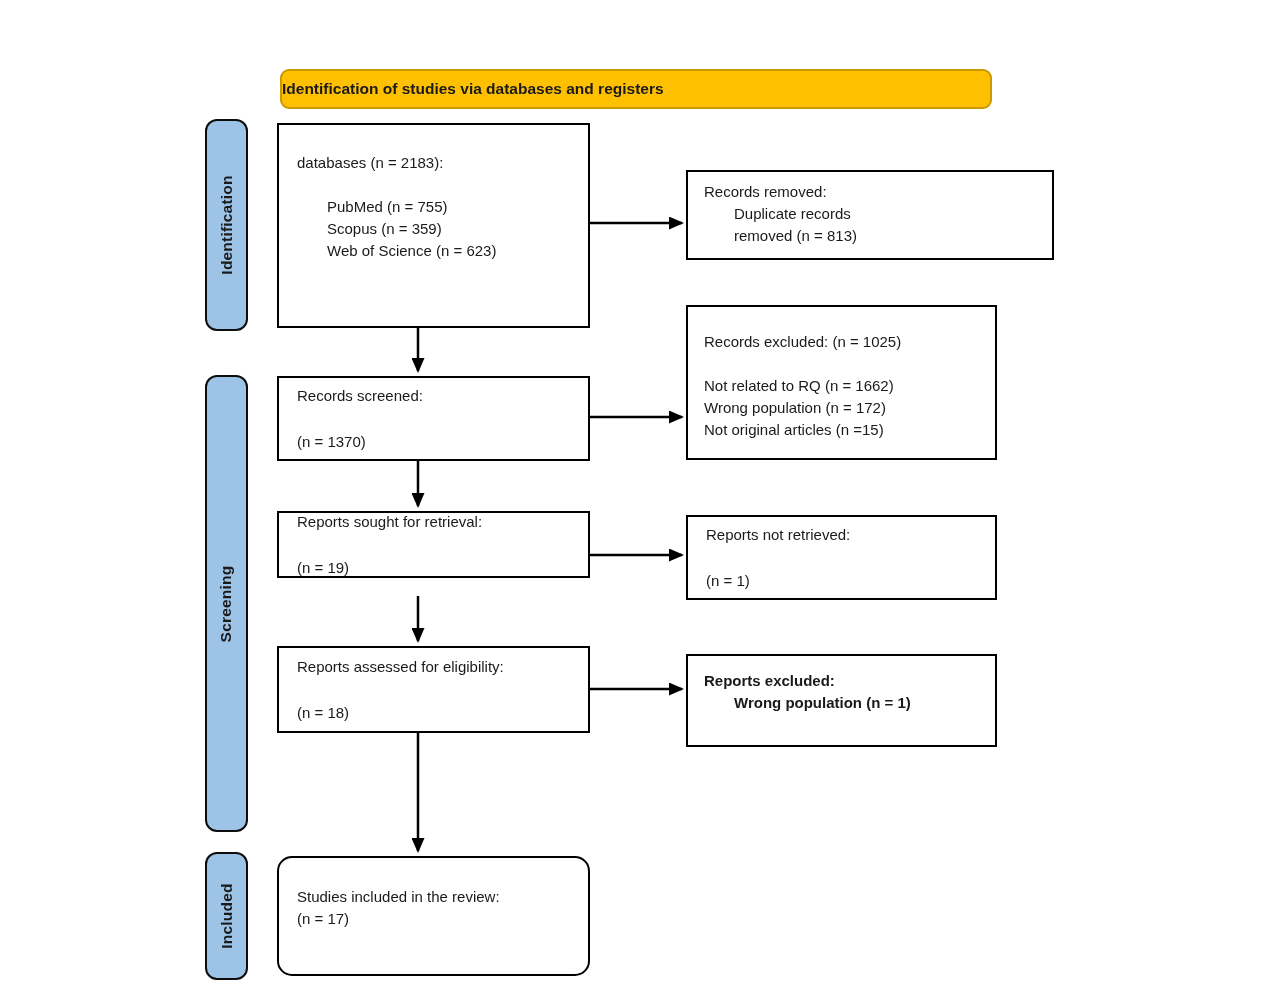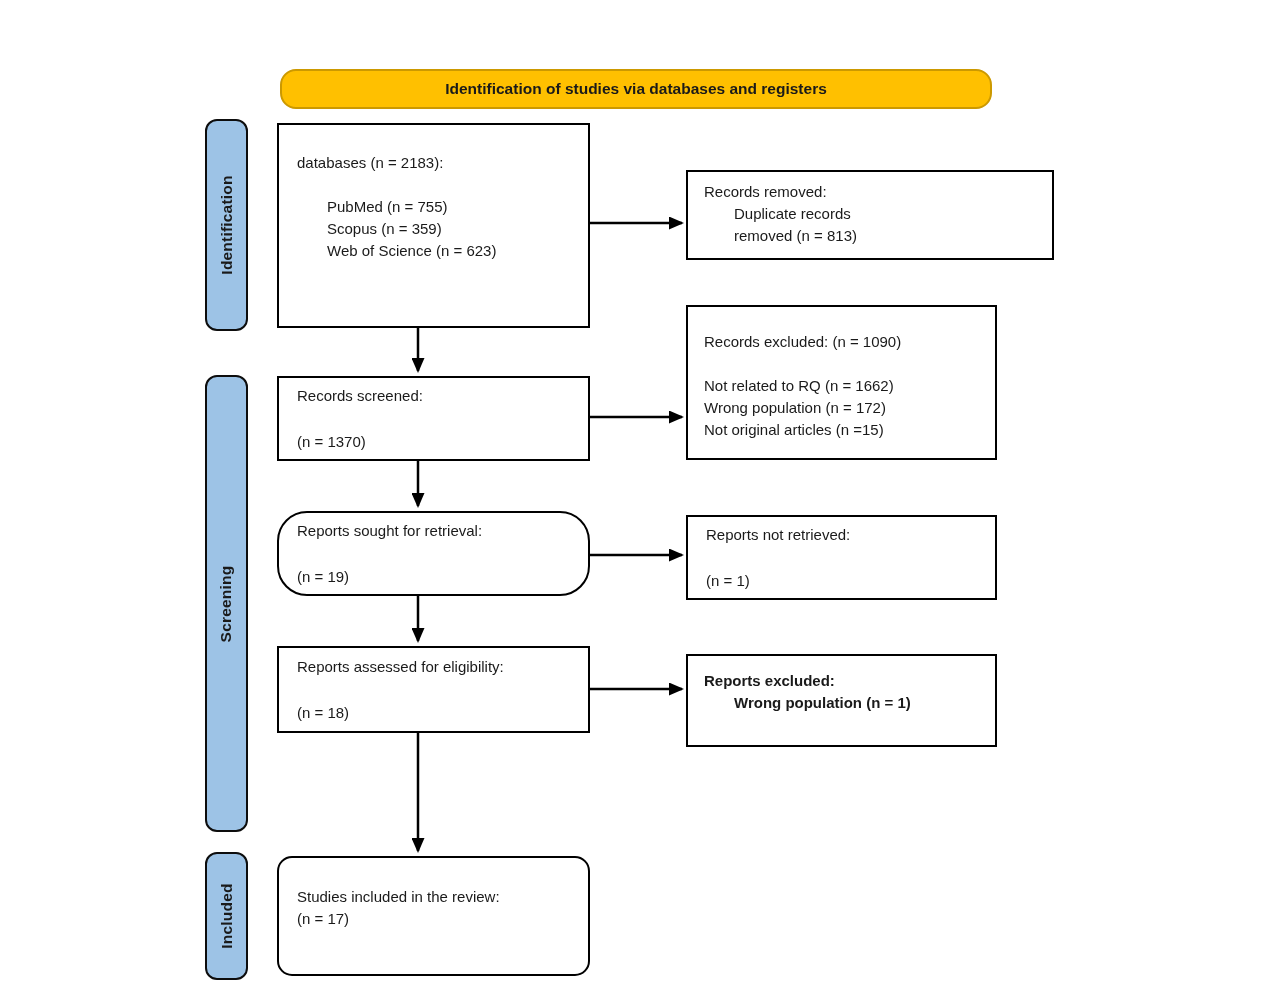--- a/index.html
+++ b/index.html
@@ -29,24 +29,23 @@
     width: 1278px; height: 985px;
     pointer-events: none;
   }
 
   .banner {
     position: absolute;
     left: 280px; top: 69px;
     width: 712px; height: 40px;
     background: var(--banner-fill);
     border: 2px solid var(--banner-border);
-    border-radius: 16px;
+    border-radius: 9px;
     display: flex;
     align-items: center;
-    justify-content: center;
     font-weight: bold;
     font-size: 15.5px;
   }
 
   .stage {
     position: absolute;
     left: 205px;
     width: 43px;
     background: var(--stage-fill);
     border: 2.5px solid var(--stage-border);
@@ -79,21 +78,21 @@
   .v-center {
     display: flex;
     flex-direction: column;
     justify-content: center;
     gap: 24px;
   }
 
   
   #box-records-identified { left: 277px; top: 123px; width: 313px; height: 205px; padding: 27px 10px 0 18px; }
   #box-records-screened   { left: 277px; top: 376px; width: 313px; height: 85px;  padding-left: 18px; }
-  #box-reports-sought     { left: 277px; top: 511px; width: 313px; height: 85px;  padding-left: 18px; border-radius: 30px; }
+  #box-reports-sought     { left: 277px; top: 511px; width: 313px; height: 67px;  padding-left: 18px; }
   #box-reports-assessed   { left: 277px; top: 646px; width: 313px; height: 87px;  padding-left: 18px; }
   #box-studies-included   { left: 277px; top: 856px; width: 313px; height: 120px; padding: 28px 10px 0 18px; border-radius: 15px; }
 
   
   .side-box { border-width: 2px; }
   #box-records-removed       { left: 686px; top: 170px; width: 368px; height: 90px;  padding: 9px 8px 4px 16px; }
   #box-records-excluded      { left: 686px; top: 305px; width: 311px; height: 155px; padding: 24px 8px 0 16px; }
   #box-reports-not-retrieved { left: 686px; top: 515px; width: 311px; height: 85px;  padding-left: 18px; }
   #box-reports-excluded      { left: 686px; top: 654px; width: 311px; height: 93px;  padding: 14px 0 0 16px; font-weight: bold; }
 </style>
@@ -161,21 +160,21 @@
     <div class="line">(n = 17)</div>
   </div>
 
   <div class="flow-box side-box" id="box-records-removed">
     <div class="line">Records removed:</div>
     <div class="line indent">Duplicate records</div>
     <div class="line indent">removed (n = 813)</div>
   </div>
 
   <div class="flow-box side-box" id="box-records-excluded">
-    <div class="line">Records excluded: (n = 1090)</div>
+    <div class="line">Records excluded: (n = 1025)</div>
     <div class="line gap-top">Not related to RQ (n = 1662)</div>
     <div class="line">Wrong population (n = 172)</div>
     <div class="line">Not original articles (n =15)</div>
   </div>
 
   <div class="flow-box side-box v-center" id="box-reports-not-retrieved">
     <div class="line">Reports not retrieved:</div>
     <div class="line">(n = 1)</div>
   </div>
 

